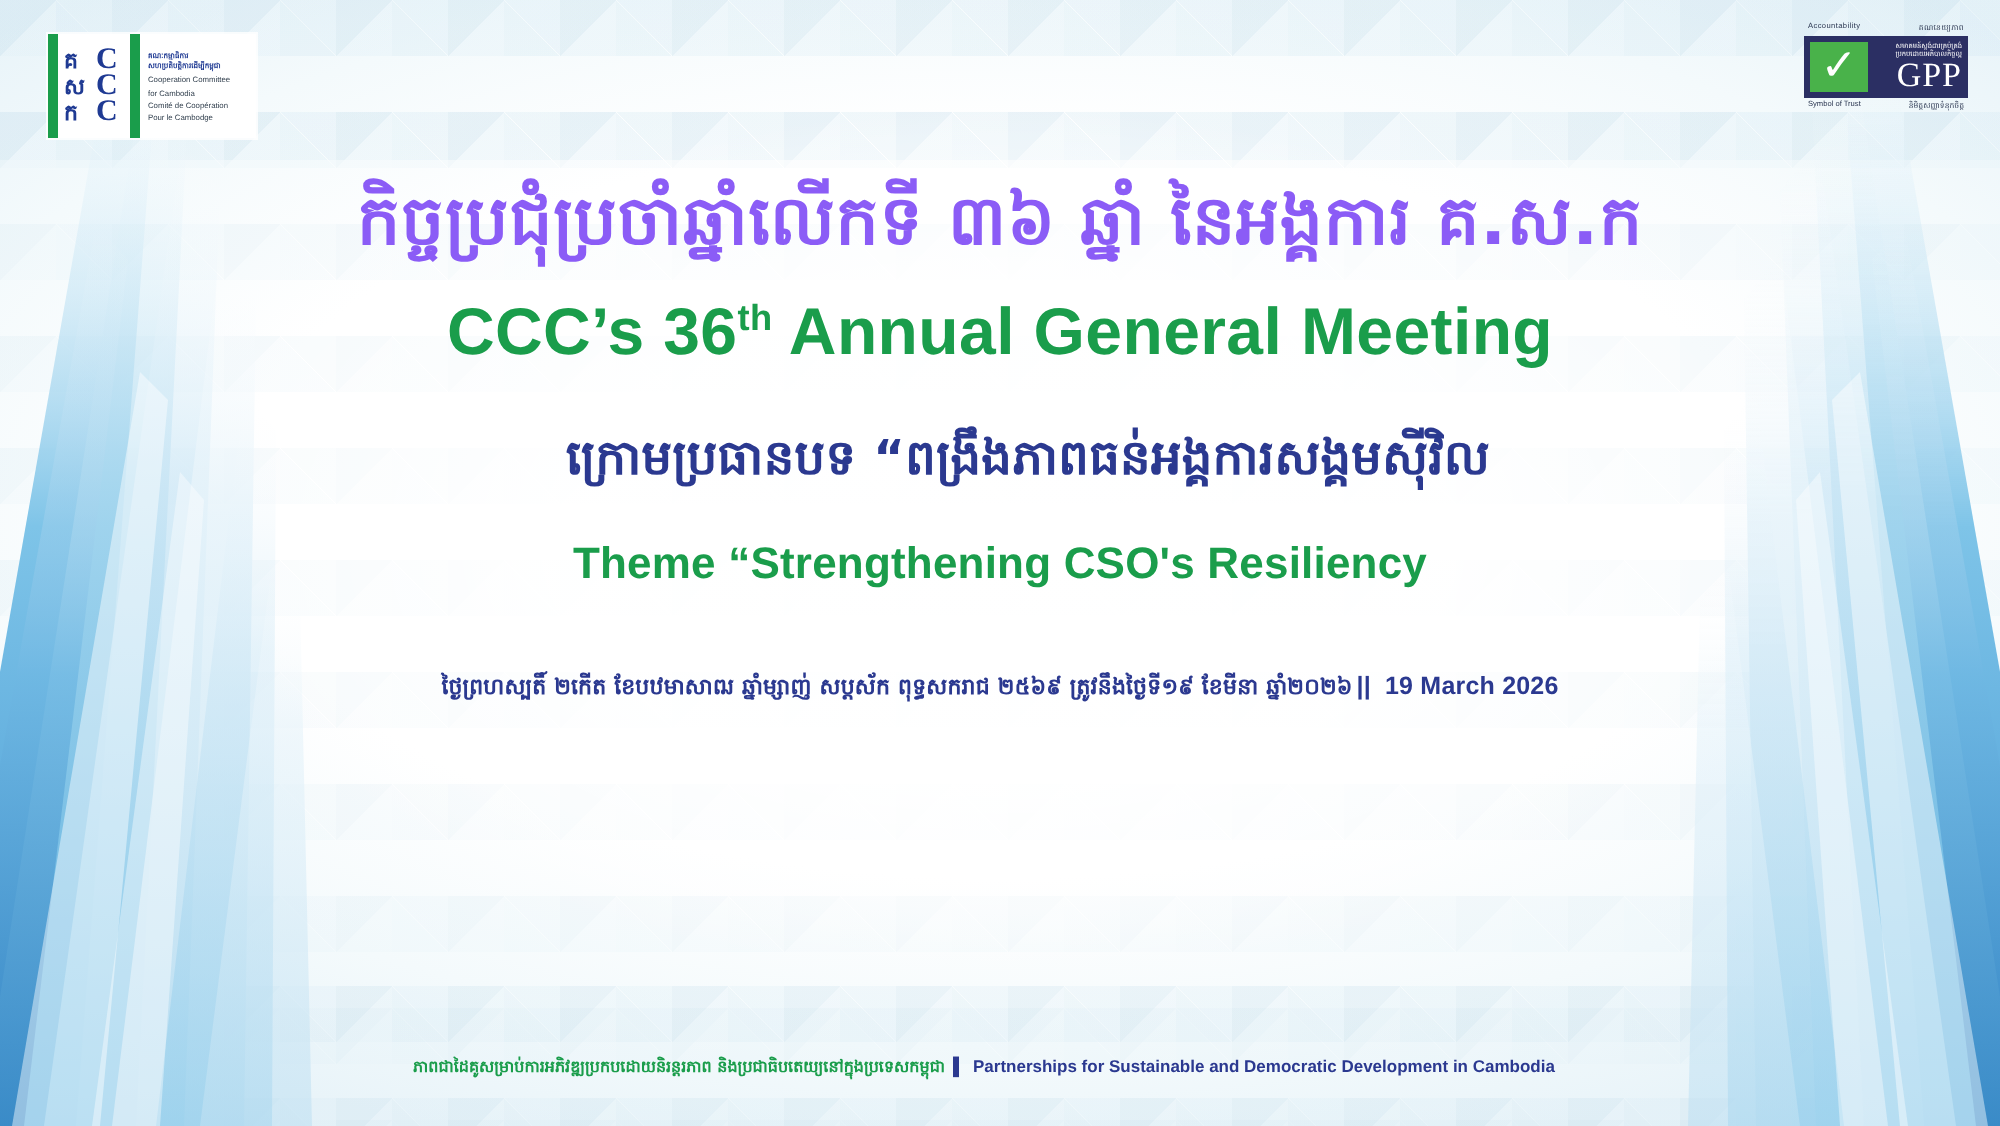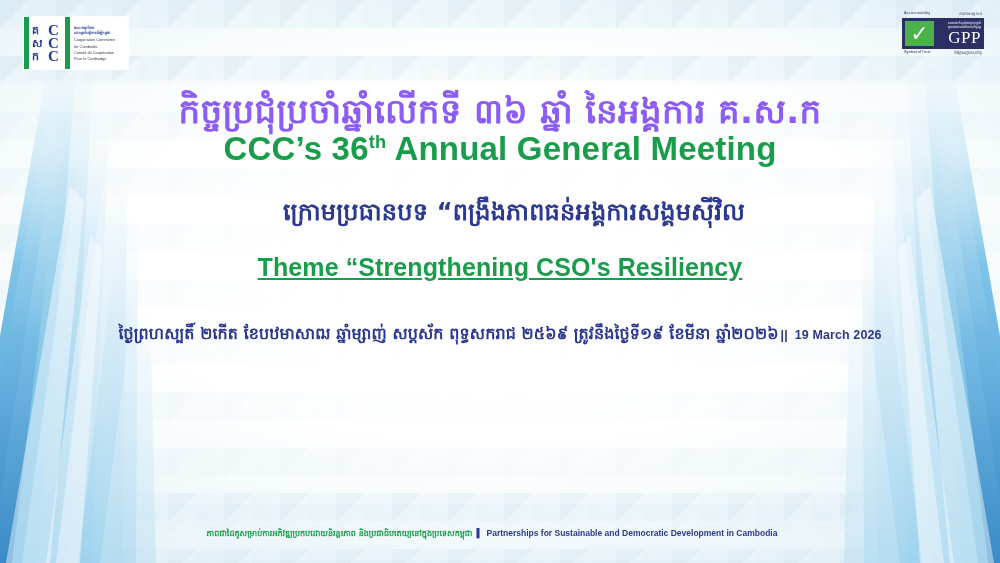--- a/index.html
+++ b/index.html
@@ -221,60 +221,59 @@
     letter-spacing: .4px;
     margin-top: 92px;
     line-height: 1.15;
     white-space: nowrap;
   }
 
   .title-en {
     font-size: 33px;
     font-weight: bold;
     color: #1a9d4b;
-    margin-top: 0;
+    margin-top: 17px;
     line-height: 1.1;
     letter-spacing: .2px;
   }
   .title-en sup {
     font-size: .55em;
     vertical-align: super;
   }
 
   .theme-kh {
     font-family: "DejaVu Sans", sans-serif;
     font-size: 24px;
     font-weight: bold;
     color: #2b3990;
     line-height: 1.65;
     margin-top: 26px;
     letter-spacing: .2px;
     padding-left: 28px;
   }
 
   .theme-en {
-    font-size: 25px;
+    font-size: 22px;
     font-weight: bold;
     color: #1a9d4b;
     line-height: 1.62;
     margin-top: 14px;
     letter-spacing: .1px;
-    text-decoration: underline;
   }
 
   .date-line {
     margin-top: 36px;
     font-size: 12.5px;
     font-weight: bold;
     color: #2b3990;
     letter-spacing: .1px;
   }
   .date-line .kh {
     font-family: "DejaVu Sans", sans-serif;
-    font-size: 16px;
+    font-size: 11px;
     text-align: center;
   }
   .date-line .sep { padding: 0 2px; }
   .date-line .en { padding-left: 5px; }
 
   .footer {
     position: absolute;
     left: 0; right: 16px;
     bottom: 23px;
     text-align: center;

